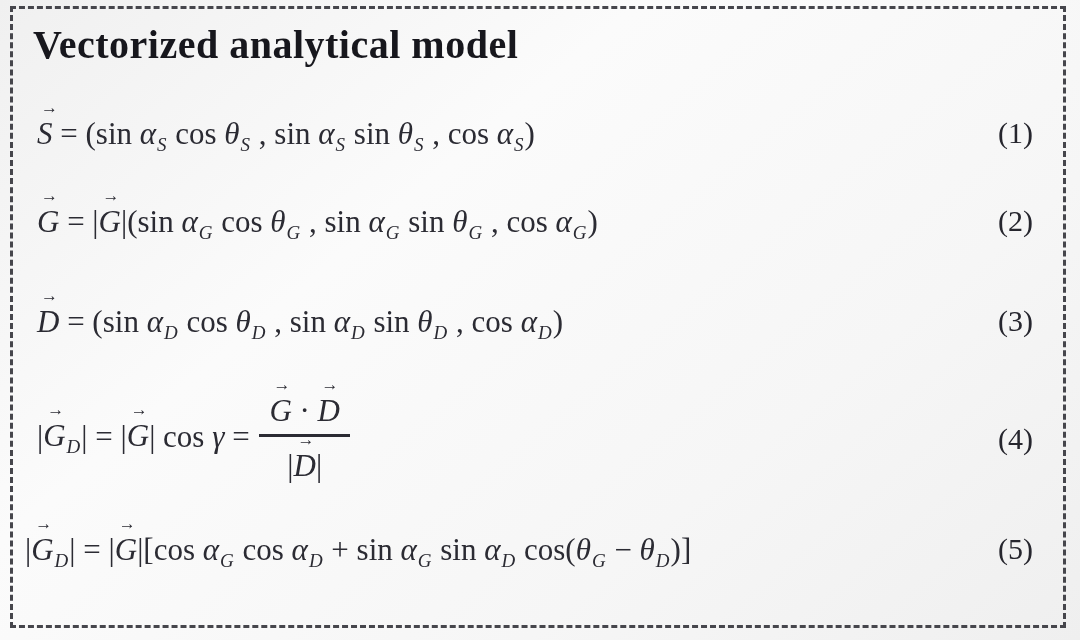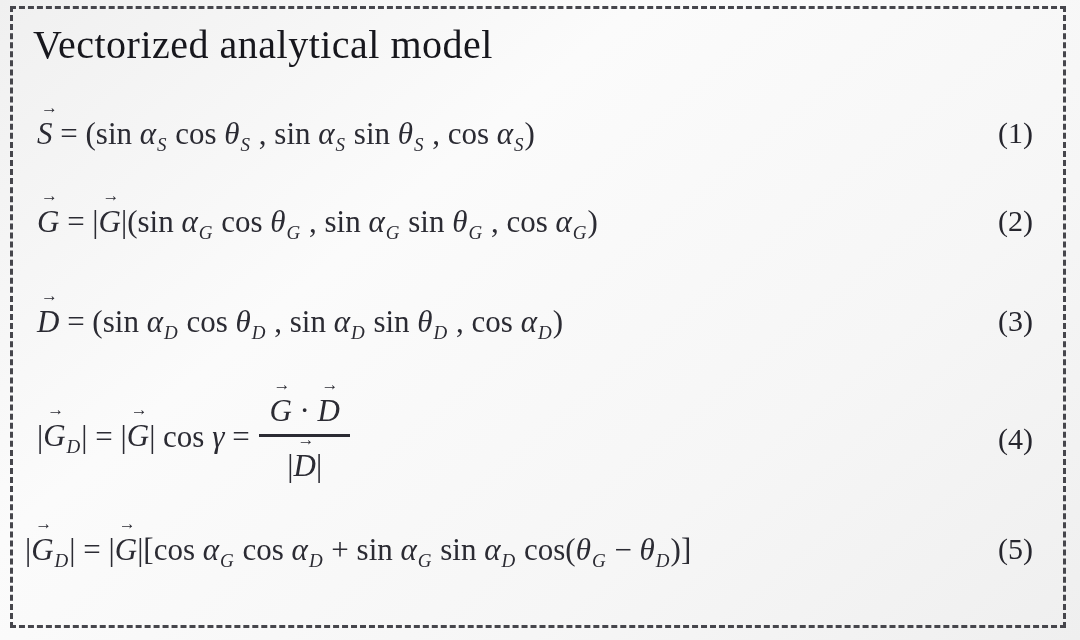--- a/index.html
+++ b/index.html
@@ -11,21 +11,21 @@
   .page{
     position:relative;width:1080px;height:640px;overflow:hidden;
     background:linear-gradient(140deg,#f0f0f0 0%,#fbfbfb 35%,#f6f6f6 70%,#efefef 100%);
   }
   .panel{
     position:absolute;left:10px;top:6px;right:14px;bottom:12px;
     border:3px dashed #46464c;
   }
   .title{
     position:absolute;left:20px;top:12px;
-    font-weight:normal;font-size:40px;letter-spacing:.5px;
+    font-weight:bold;font-size:40px;letter-spacing:.5px;
     color:#17171d;
   }
   .eq-row{
     position:absolute;left:0;right:0;
     display:flex;align-items:center;
     padding-left:24px;padding-right:30px;box-sizing:border-box;
     color:#2b2b33;font-size:31px;
   }
   .eq-row.r1{top:92px;height:64px;}
   .eq-row.r2{top:180px;height:64px;}

